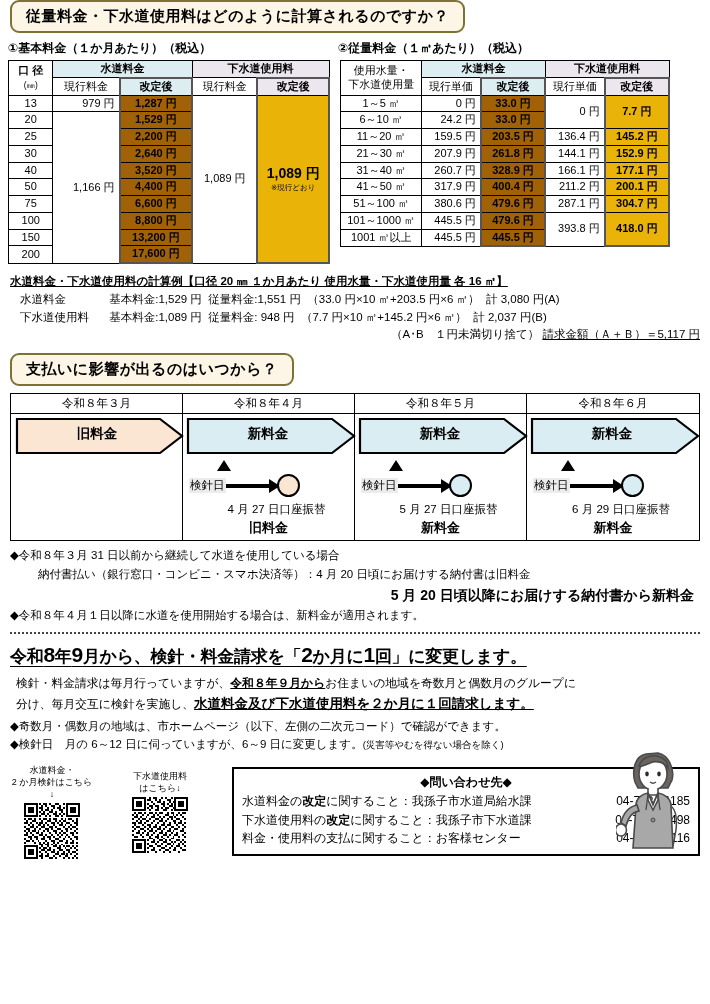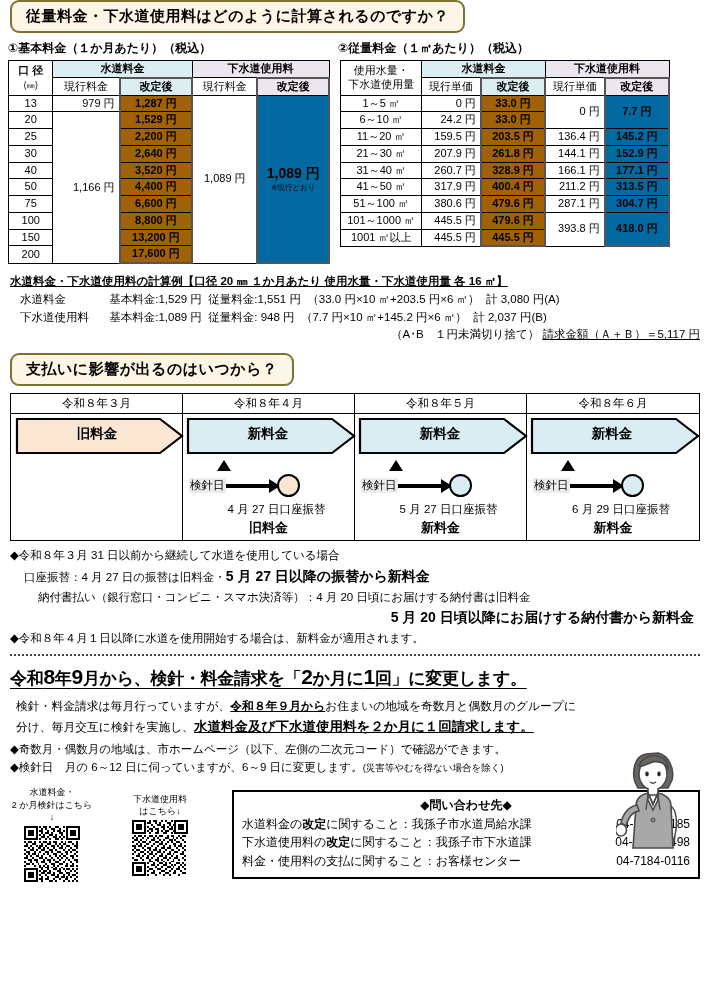--- a/index.html
+++ b/index.html
@@ -25,21 +25,21 @@
   
   .tables-row{display:flex;gap:10px;margin:0 8px;align-items:flex-start;}
   table{border-collapse:collapse;font-size:11px;}
   .t1{width:322px;}
   .t2{width:330px;}
   th,td{border:1px solid #000;text-align:center;padding:1px 2px;line-height:1.25;}
   .hdr-water{background:#ddeef2;font-weight:bold;}
   .hdr-sewer{background:#ece6ee;font-weight:bold;}
   .hdr-plain{background:#ffffff;font-weight:bold;}
   .cell-new-water{background:#a16207;font-weight:bold;}
-  .cell-new-sewer{background:#0369a1;font-weight:bold;}
+  .cell-new-sewer{background:#eab308;font-weight:bold;}
   .unit{font-size:8.5px;font-weight:normal;}
   .sub{font-size:7.5px;font-weight:normal;display:block;}
   .r-num{text-align:right;padding-right:4px;}
   .thick-l{border-left:2px solid #555;}
   .thick-r{border-right:2px solid #555;}
   .thick-t{border-top:2px solid #555;}
   .thick-b{border-bottom:2px solid #555;}
   .t1 td.dia{width:46px;}
 
   
@@ -242,21 +242,21 @@
         <td class="r-num">260.7 円</td>
         <td class="cell-new-water thick-l thick-r">328.9 円</td>
         <td class="r-num">166.1 円</td>
         <td class="cell-new-sewer thick-l thick-r">177.1 円</td>
       </tr>
       <tr>
         <td>41～50 ㎥</td>
         <td class="r-num">317.9 円</td>
         <td class="cell-new-water thick-l thick-r">400.4 円</td>
         <td class="r-num">211.2 円</td>
-        <td class="cell-new-sewer thick-l thick-r">313.5 円</td>
+        <td class="cell-new-sewer thick-l thick-r">200.1 円</td>
       </tr>
       <tr>
         <td>51～100 ㎥</td>
         <td class="r-num">380.6 円</td>
         <td class="cell-new-water thick-l thick-r">479.6 円</td>
         <td class="r-num">287.1 円</td>
         <td class="cell-new-sewer thick-l thick-r">304.7 円</td>
       </tr>
 
       <tr>
@@ -375,23 +375,20 @@
       </svg>
       <div style="position:absolute;left:7px;top:8px;width:160px;text-align:center;font-size:13.5px;font-weight:bold;">旧料金</div>
       <div style="position:absolute;left:178px;top:8px;width:160px;text-align:center;font-size:13.5px;font-weight:bold;">新料金</div>
       <div style="position:absolute;left:350px;top:8px;width:160px;text-align:center;font-size:13.5px;font-weight:bold;">新料金</div>
       <div style="position:absolute;left:522px;top:8px;width:160px;text-align:center;font-size:13.5px;font-weight:bold;">新料金</div>
     </div>
   </div>
 
   <div class="notes">
     <div>◆令和８年３月 31 日以前から継続して水道を使用している場合</div>
-    <div class="i1">
-      <span>口座振替：4 月 27 日の振替は旧料金・</span><span class="big">5 月 27 日以降の振替から新料金</span>
-    </div>
     <div class="i2">納付書払い（銀行窓口・コンビニ・スマホ決済等）：4 月 20 日頃にお届けする納付書は旧料金</div>
     <div class="rt big">5 月 20 日頃以降にお届けする納付書から新料金</div>
     <div>◆令和８年４月１日以降に水道を使用開始する場合は、新料金が適用されます。</div>
   </div>
 
   <div class="dotted"></div>
 
   <div class="b-head">
     <span>令和</span><span class="n">8</span><span>年</span><span class="n">9</span><span>月から、検針・料金請求を「</span><span class="n">2</span><span>か月に</span><span class="n">1</span><span>回」に変更します。</span>
   </div>

